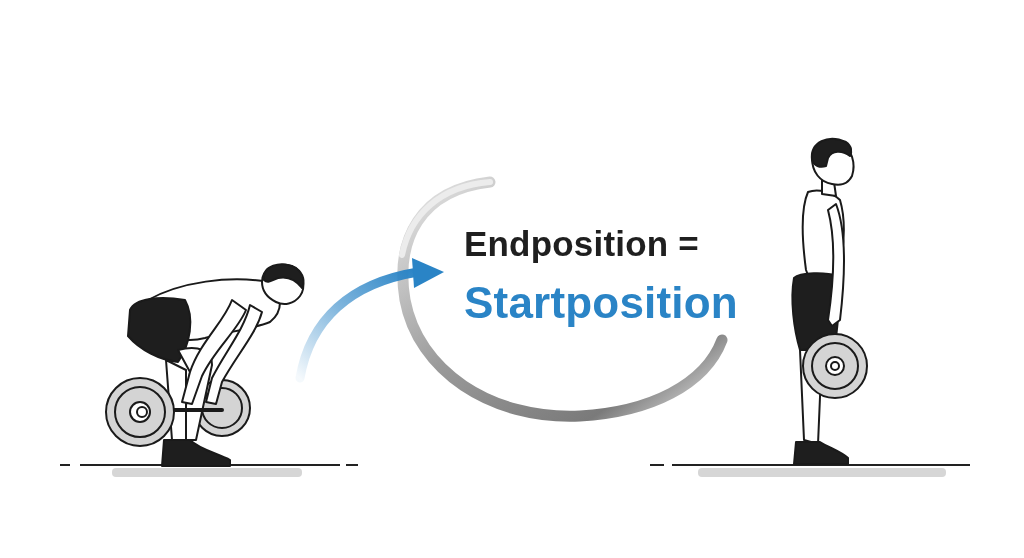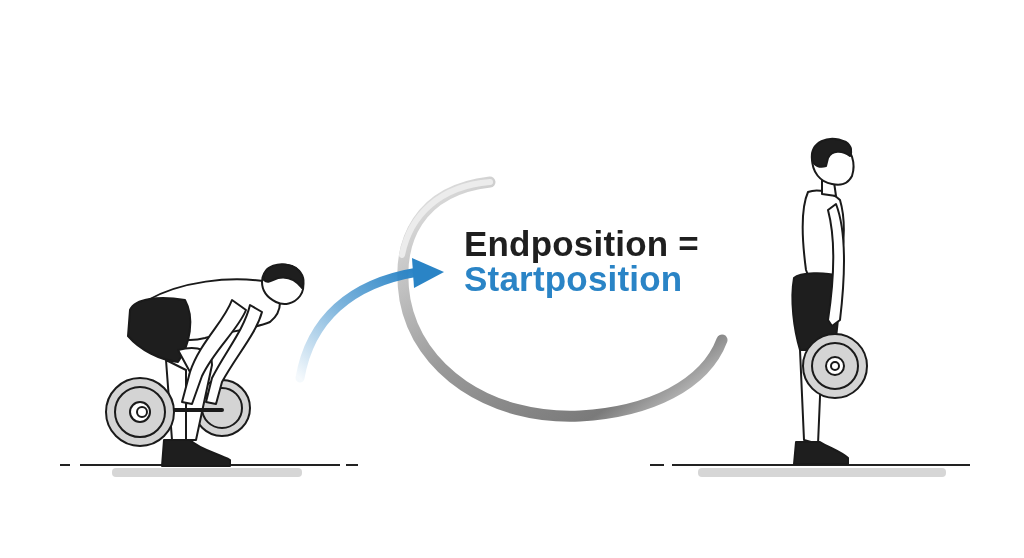--- a/index.html
+++ b/index.html
@@ -1,21 +1,21 @@
 <!DOCTYPE html>
 <html><head>
 <meta charset="utf-8">
 <style>
   html, body { margin:0; padding:0; background:#ffffff; }
   body { width:1024px; height:558px; position:relative; overflow:hidden; font-family:"Liberation Sans", sans-serif; }
   .stage { position:absolute; left:0; top:0; width:1024px; height:502px; }
   svg { position:absolute; left:0; top:0; }
   .caption { position:absolute; left:464px; top:226px; line-height:1; }
   .caption .line1 { font-weight:700; font-size:35px; color:#1f1f1f; letter-spacing:0.2px; white-space:nowrap; }
-  .caption .line2 { font-weight:700; font-size:35px; color:#2a84c6; margin-top:0; letter-spacing:0.2px; white-space:nowrap; }
+  .caption .line2 { font-weight:700; font-size:44px; color:#2a84c6; margin-top:20px; letter-spacing:0.2px; white-space:nowrap; }
 </style>
 </head>
 <body>
 
 <div class="stage">
   <svg width="1024" height="558" viewBox="0 0 1024 558">
     <defs>
       <linearGradient id="ringGrad" x1="0" y1="0" x2="1" y2="1">
         <stop offset="0" stop-color="#e8e8e8"></stop>
         <stop offset="0.45" stop-color="#9a9a9a"></stop>

